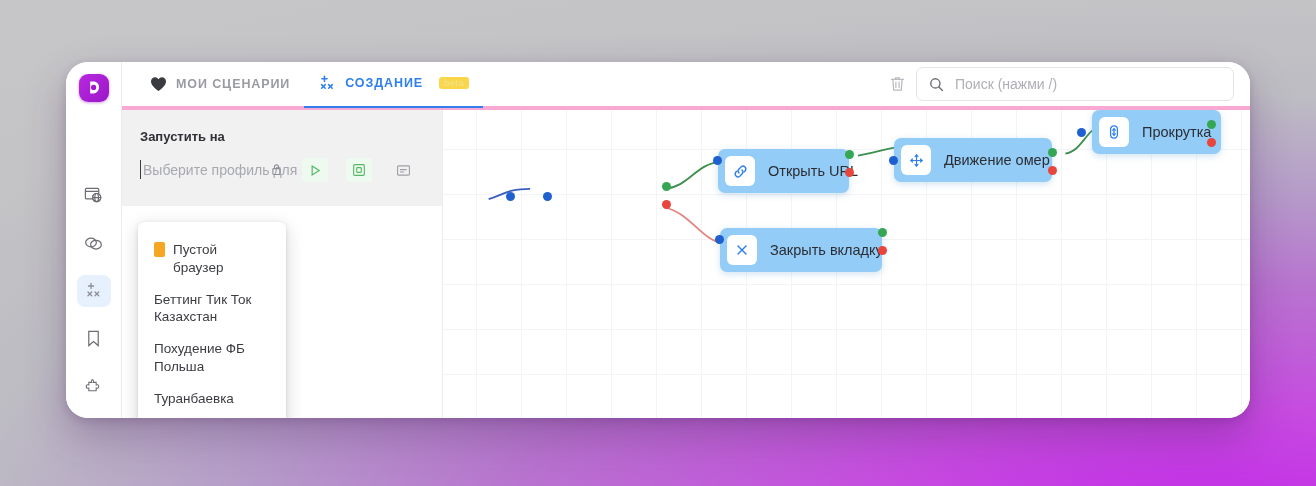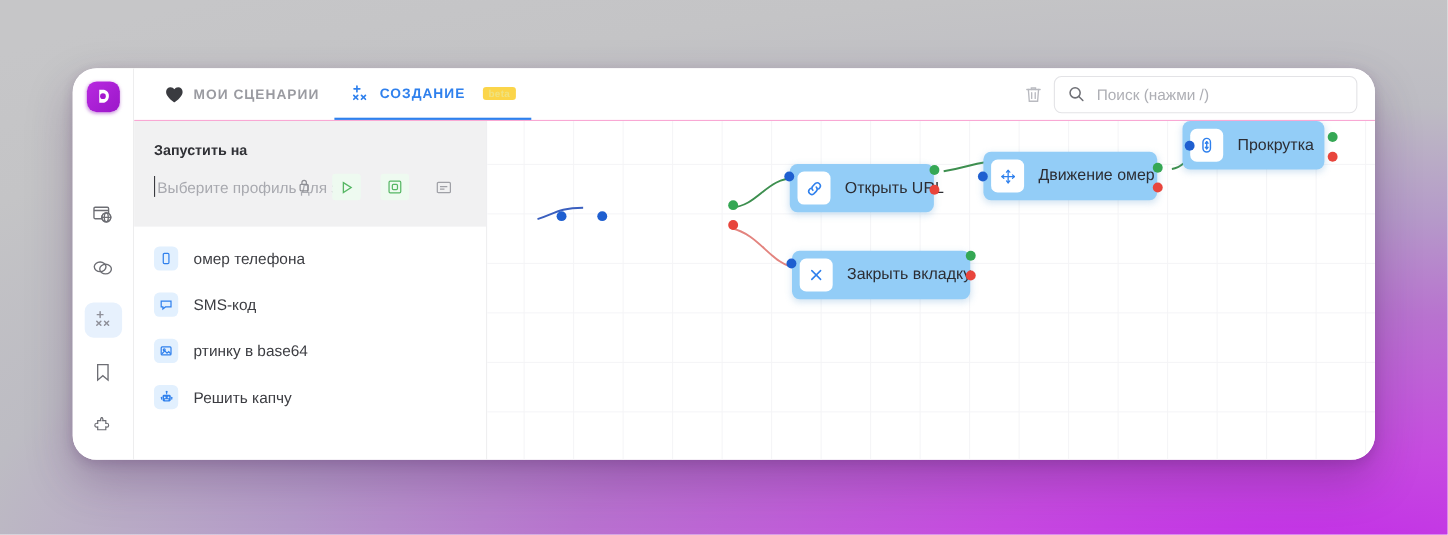--- a/index.html
+++ b/index.html
@@ -41,41 +41,41 @@
   }
   .rail-btn.active{background:#e7f1fd;color:#8f9099;}
   .rail-btn svg{display:block;}
 
   
   .main{flex:1;display:flex;flex-direction:column;min-width:0;position:relative;}
 
   
   .topbar{
     height:48px;flex:0 0 48px;display:flex;align-items:center;
-    border-bottom:1px solid #f9a8d4;background:#fff;padding:0 0 0 14px;
+    border-bottom:4px solid #f9a8d4;background:#fff;padding:0 0 0 14px;
     box-sizing:border-box;position:relative;z-index:6;
   }
   .tab{
     display:flex;align-items:center;gap:9px;height:47px;padding:0 14px;
     font-size:12.5px;letter-spacing:.9px;font-weight:600;
     color:#9a9ba1;box-sizing:border-box;
   }
   .tab .tlabel{text-transform:uppercase;}
   .tab.active{color:#2f80ed;border-bottom:2.5px solid #2f80ed;text-align:center;}
   .tab.active .ico{color:#2f80ed;}
   .tab .ico{color:#3a3b40;display:flex;}
   .badge-beta{
     margin-left:7px;background:#fbd54a;color:#f0e27f;
     font-size:9px;font-weight:700;border-radius:3px;padding:2px 5px 1px;
     letter-spacing:.3px;line-height:1;
   }
   .topbar-right{margin-left:auto;display:flex;align-items:center;gap:10px;padding-right:16px;}
   .trash{color:#b9bac0;display:flex;align-items:center;}
   .searchbox{
-    width:276px;height:34px;border:1px solid #e3e3e6;border-radius:7px;
+    width:318px;height:34px;border:1px solid #e3e3e6;border-radius:7px;
     display:flex;align-items:center;gap:9px;padding:0 12px;box-sizing:border-box;
     background:#fff;
   }
   .searchbox .sicon{color:#6f7076;display:flex;}
   .searchbox input{
     border:0;outline:0;font-size:14px;color:#3c3d42;width:100%;
     font-family:inherit;background:transparent;
   }
   .searchbox input::placeholder{color:#aeafb5;}
 
@@ -367,20 +367,35 @@
                   <rect x="11.4" y="6" width="1.2" height="3" rx=".6"></rect>
                   <circle cx="5.2" cy="6.8" r=".85" fill="#e2f0fe"></circle>
                   <circle cx="8.8" cy="6.8" r=".85" fill="#e2f0fe"></circle>
                   <rect x="5" y="8.6" width="4" height=".9" rx=".45" fill="#e2f0fe"></rect>
                 </svg>
               </span>
               <span class="plist-label">Решить капчу</span>
             </div>
           </div>
 
+          <div class="dropdown">
+            <div class="dd-item">
+              <span class="dd-swatch"></span>
+              <span>Пустой браузер</span>
+            </div>
+            <div class="dd-item">
+              <span>Беттинг Тик Ток Казахстан</span>
+            </div>
+            <div class="dd-item">
+              <span>Похудение ФБ Польша</span>
+            </div>
+            <div class="dd-item">
+              <span>Туранбаевка</span>
+            </div>
+          </div>
         </div>
 
         <div class="canvas">
 
           <svg class="edges" viewBox="0 0 778 308" preserveAspectRatio="none">
             <path d="M44 86 C58 82, 62 76, 84 76" stroke="#3a5fbf" stroke-width="1.7" fill="none"></path>
             <path d="M214 76 C238 74, 244 50, 270 50" stroke="#3d8f4f" stroke-width="1.7" fill="none"></path>
             <path d="M214 94 C240 100, 248 126, 272 129" stroke="#e3847f" stroke-width="1.7" fill="none"></path>
             <path d="M400 44 C424 40, 428 36, 446 35" stroke="#3d8f4f" stroke-width="1.7" fill="none"></path>
             <path d="M600 42 C616 40, 620 18, 634 16" stroke="#3d8f4f" stroke-width="1.7" fill="none"></path>
@@ -428,21 +443,21 @@
                 <path d="M3 9l1.8-1.6M3 9l1.8 1.6"></path>
                   <path d="M15 9l-1.8-1.6M15 9l-1.8 1.6"></path>
               </svg>
             </span>
             <span class="nlabel">Движение омер</span>
           </div>
           <span class="port in" style="left:446px;top:46px;"></span>
           <span class="port out-ok" style="left:605px;top:38px;"></span>
           <span class="port out-err" style="left:605px;top:56px;"></span>
 
-          <div class="node" style="left:632px;top:0px;width:129px;">
+          <div class="node" style="left:649px;top:0px;width:129px;">
             <span class="nico">
               <svg width="16" height="16" viewBox="0 0 16 16" fill="none" stroke="currentColor" stroke-width="1.3" stroke-linecap="round">
                 <rect x="4.6" y="1.8" width="6.8" height="12.4" rx="3.4"></rect>
                 <line x1="8" y1="4.8" x2="8" y2="11.2"></line>
                 <path d="M8 4.8L6.8 6.2M8 4.8l1.2 1.4"></path>
                   <path d="M8 11.2l-1.2-1.4M8 11.2l1.2-1.4"></path>
               </svg>
             </span>
             <span class="nlabel">Прокрутка</span>
           </div>

